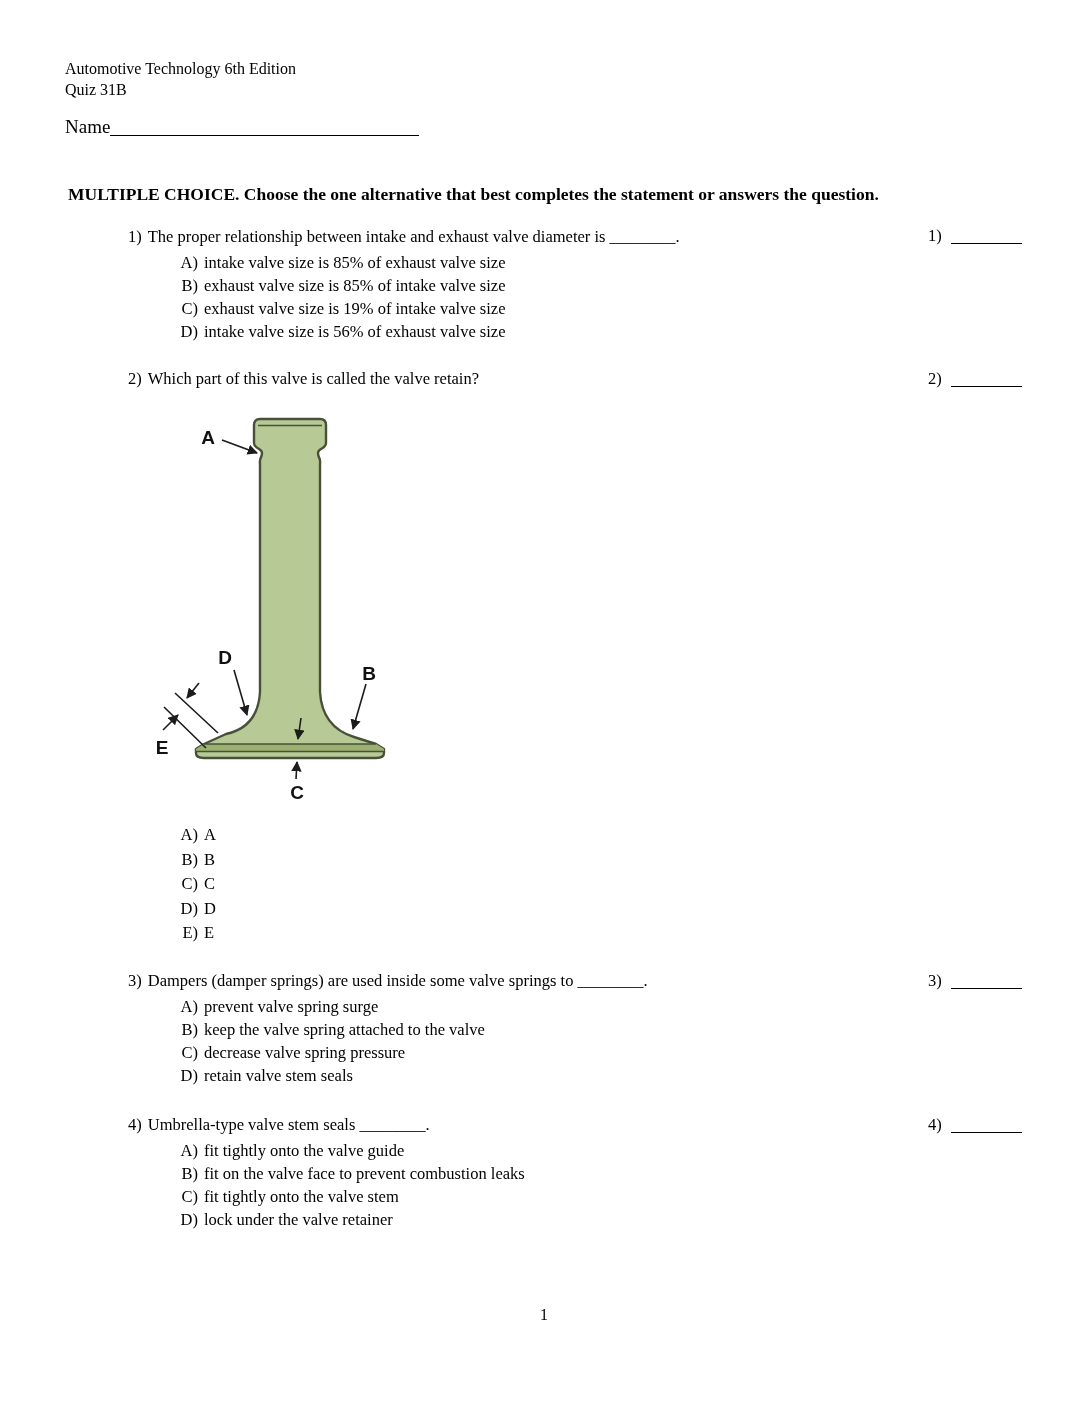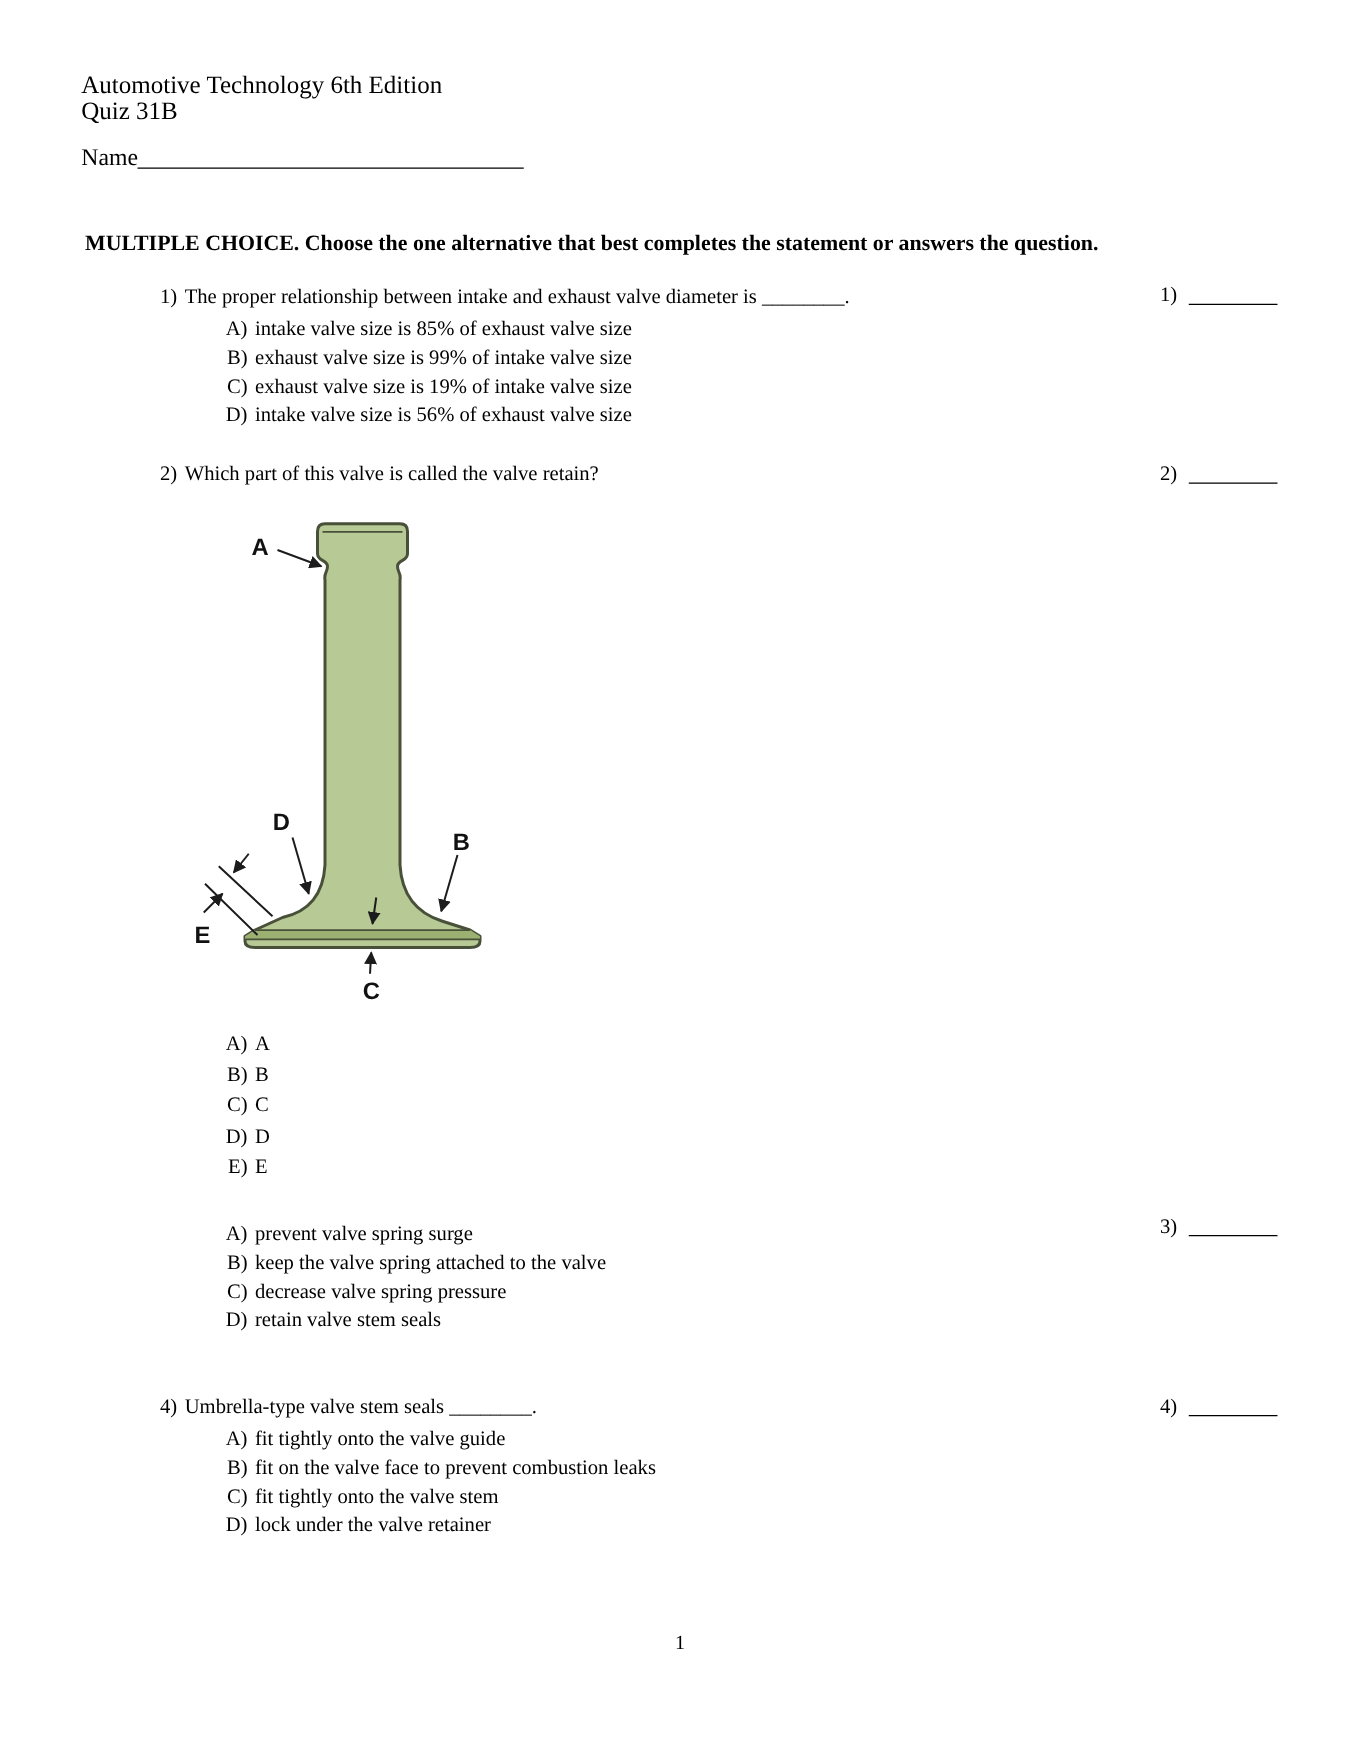--- a/index.html
+++ b/index.html
@@ -1,19 +1,19 @@
 <!DOCTYPE html>
 <html><head>
 <meta charset="utf-8">
 <style>
   html,body{margin:0;padding:0;background:#ffffff;}
   .page{position:relative;width:1088px;height:1408px;background:#ffffff;
         font-family:"Liberation Serif",serif;color:#000;overflow:hidden;}
 
-  .hdr{position:absolute;left:65px;top:58px;font-size:20px;line-height:21px;}
+  .hdr{position:absolute;left:65px;top:58px;font-size:16px;line-height:21px;}
 
   .name-row{position:absolute;left:65px;top:116px;font-size:19px;white-space:nowrap;}
   .name-line{display:inline-block;width:309px;height:14px;border-bottom:1.5px solid #000;
              position:relative;top:3px;}
 
   .instr{position:absolute;left:68px;top:184px;width:980px;font-size:17.5px;font-weight:bold;}
 
   .q{position:absolute;left:128px;width:760px;font-size:16.5px;}
   .q-line{white-space:nowrap;}
   .q-num{margin-right:6px;}
@@ -54,21 +54,21 @@
 
   <div class="q" style="top:227px">
     <div class="q-line"><span class="q-num">1)</span><span>The proper relationship between intake and exhaust valve diameter is ________.</span></div>
     <div class="opts">
       <div class="opt">
           <span class="opt-letter">A)</span>
           <span>intake valve size is 85% of exhaust valve size</span>
         </div>
       <div class="opt">
           <span class="opt-letter">B)</span>
-          <span>exhaust valve size is 99% of intake valve size</span>
+          <span>exhaust valve size is 85% of intake valve size</span>
         </div>
       <div class="opt">
           <span class="opt-letter">C)</span>
           <span>exhaust valve size is 19% of intake valve size</span>
         </div>
       <div class="opt">
           <span class="opt-letter">D)</span>
           <span>intake valve size is 56% of exhaust valve size</span>
         </div>
     </div>
@@ -143,20 +143,21 @@
         <span class="opt-letter">D)</span>
         <span>D</span>
       </div>
     <div class="opt">
         <span class="opt-letter">E)</span>
         <span>E</span>
       </div>
   </div>
 
   <div class="q" style="top:971px">
+    <div class="q-line"><span class="q-num">3)</span><span>Dampers (damper springs) are used inside some valve springs to ________.</span></div>
     <div class="opts">
       <div class="opt">
           <span class="opt-letter">A)</span>
           <span>prevent valve spring surge</span>
         </div>
       <div class="opt">
           <span class="opt-letter">B)</span>
           <span>keep the valve spring attached to the valve</span>
         </div>
       <div class="opt">

